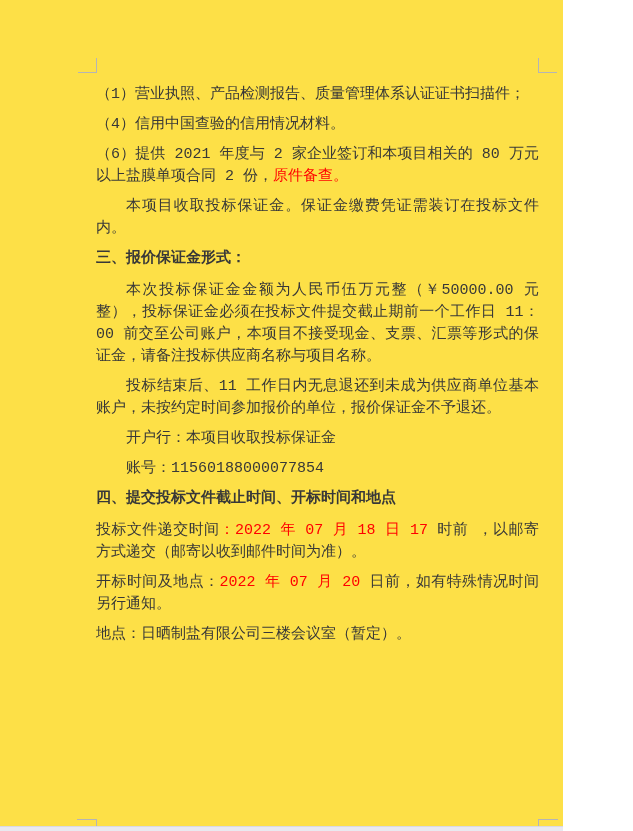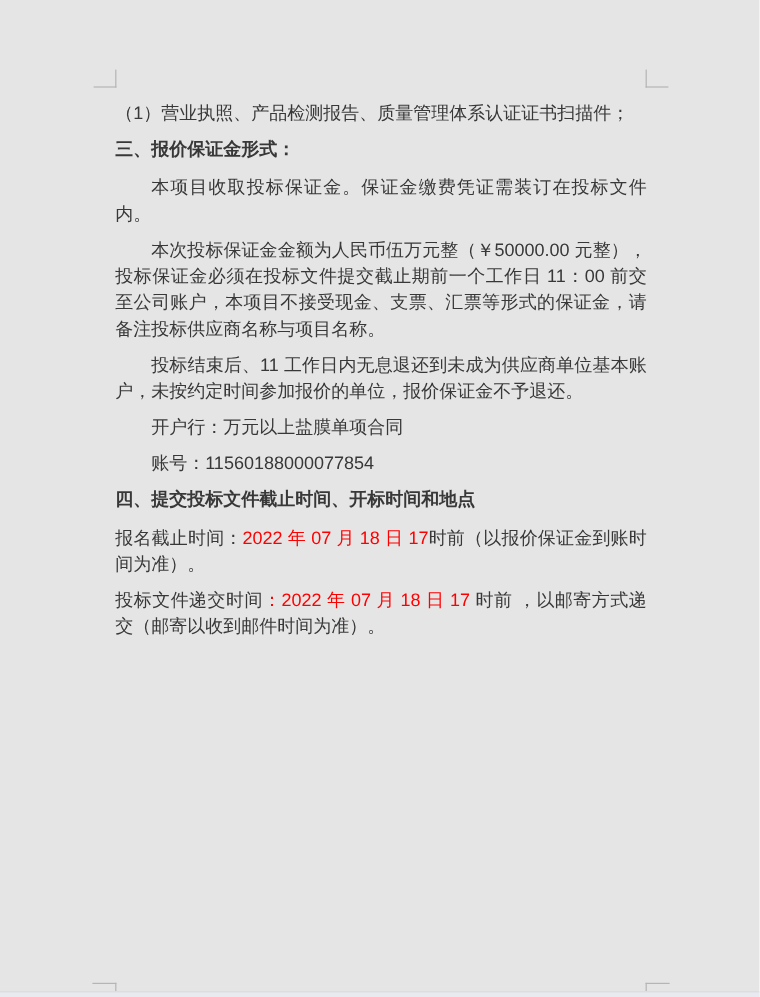--- a/index.html
+++ b/index.html
@@ -4,25 +4,25 @@
 <style>
   :root {
     --text-color: #383838;
     --red-color: #ff0000;
     --mark-color: #b5b5b5;
     --band-color: #e9e9f0;
   }
   html, body { margin: 0; padding: 0; background: #ffffff; }
   .page {
     position: relative;
-    width: 633px;
+    width: 563px;
     height: 831px;
-    background: #e5e5e5;
+    background: #fde047;
     overflow: hidden;
-    font-family: Liberation Sans, sans-serif;
+    font-family: Liberation Mono, monospace;
   }
   .content {
     position: absolute;
     left: 96px;
     top: 84px;
     width: 443px;
     color: var(--text-color);
     font-size: 15px;
     line-height: 22px;
     text-align: justify;
@@ -49,25 +49,28 @@
 <body>
 
 <div class="page">
   <div class="mark mark-tl"></div>
   <div class="mark mark-tr"></div>
   <div class="mark mark-bl"></div>
   <div class="mark mark-br"></div>
 
   <div class="content">
       <p class="para item"><span>（1）营业执照、产品检测报告、质量管理体系认证证书扫描件；</span></p>
+      <p class="para item"><span>（4）信用中国查验的信用情况材料。</span></p>
+      <p class="para item"><span>（6）提供 2021 年度与 2 家企业签订和本项目相关的 80 万元以上盐膜单项合同 2 份，</span><span class="red">原件备查。</span></p>
+      <p class="para indent"><span>本项目收取投标保证金。保证金缴费凭证需装订在投标文件内。</span></p>
       <p class="para heading"><span>三、报价保证金形式：</span></p>
-      <p class="para indent"><span>本项目收取投标保证金。保证金缴费凭证需装订在投标文件内。</span></p>
       <p class="para indent"><span>本次投标保证金金额为人民币伍万元整（￥50000.00 元整），投标保证金必须在投标文件提交截止期前一个工作日 11：00 前交至公司账户，本项目不接受现金、支票、汇票等形式的保证金，请备注投标供应商名称与项目名称。</span></p>
       <p class="para indent"><span>投标结束后、11 工作日内无息退还到未成为供应商单位基本账户，未按约定时间参加报价的单位，报价保证金不予退还。</span></p>
-      <p class="para indent"><span>开户行：万元以上盐膜单项合同</span></p>
+      <p class="para indent"><span>开户行：本项目收取投标保证金</span></p>
       <p class="para indent"><span>账号：11560188000077854</span></p>
       <p class="para heading"><span>四、提交投标文件截止时间、开标时间和地点</span></p>
-      <p class="para plain"><span>报名截止时间：</span><span class="red">2022 年 07 月 18 日 17</span><span>时前（以报价保证金到账时间为准）。</span></p>
       <p class="para plain"><span>投标文件递交时间</span><span class="red">：2022 年 07 月 18 日 17</span><span> 时前 ，以邮寄方式递交（邮寄以收到邮件时间为准）。</span></p>
+      <p class="para plain"><span>开标时间及地点：</span><span class="red">2022 年 07 月 20</span><span> 日前，如有特殊情况时间另行通知。</span></p>
+      <p class="para plain"><span>地点：日晒制盐有限公司三楼会议室（暂定）。</span></p>
     </div>
 
   <div class="bottom-band"></div>
 </div>
 
 </body></html>

